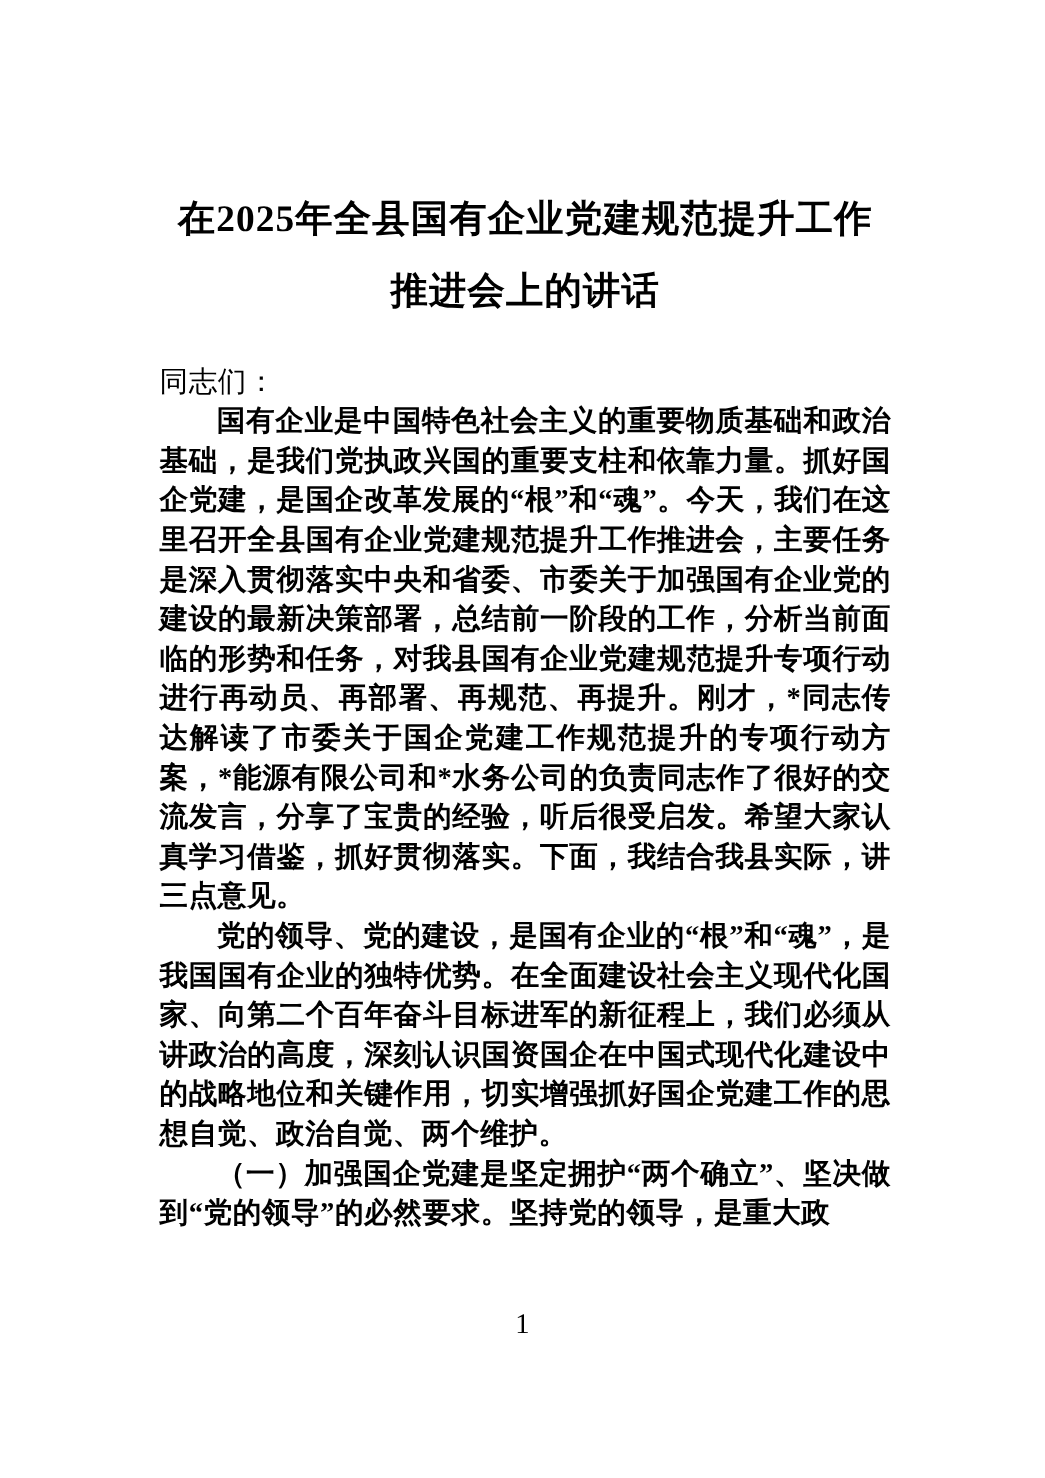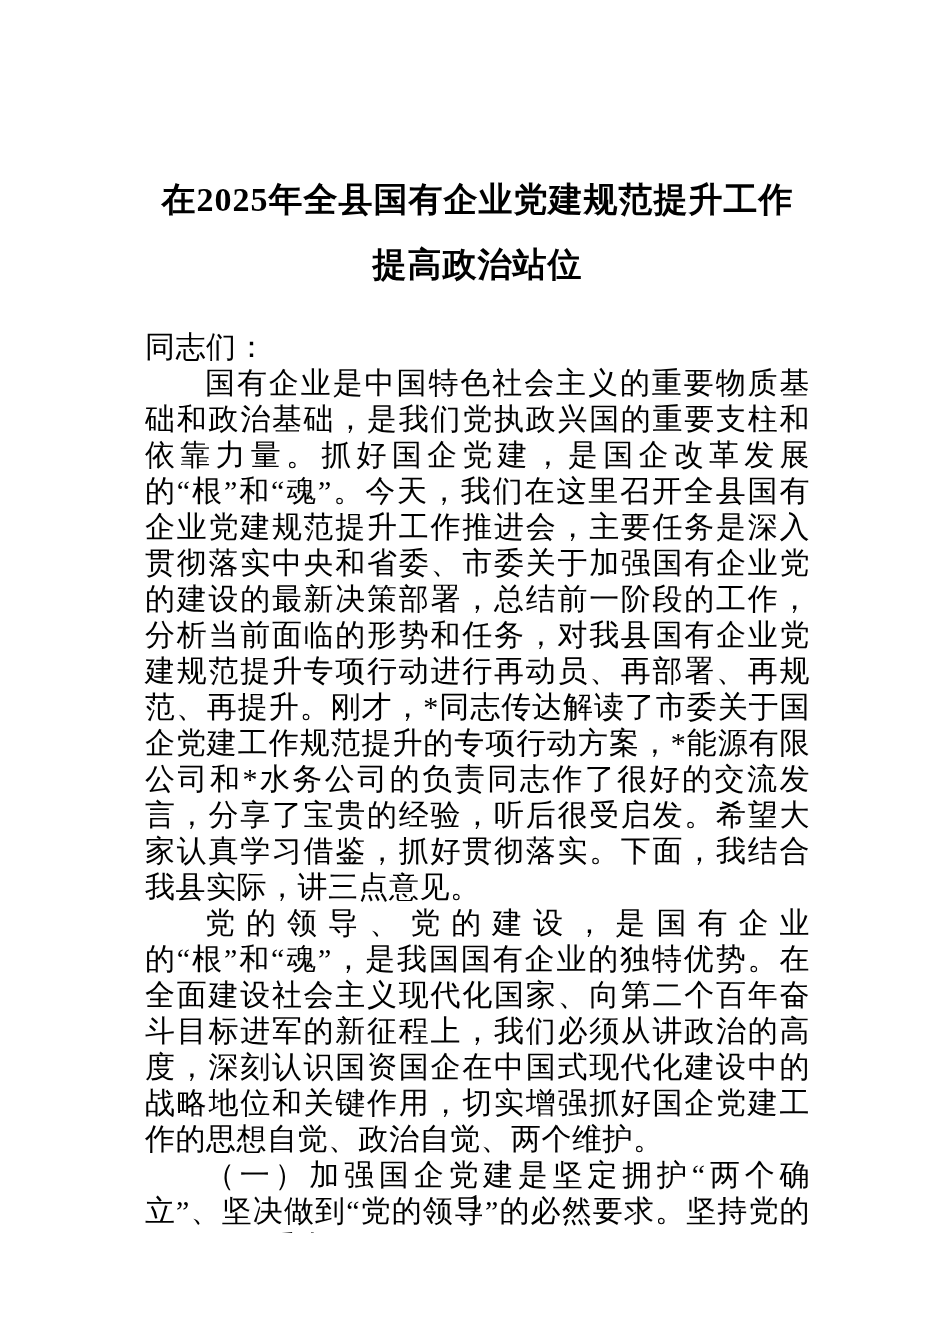--- a/index.html
+++ b/index.html
@@ -25,32 +25,33 @@
     font-size: 34px;
     font-weight: bold;
     line-height: 65px;
     text-align: center;
     letter-spacing: 1px;
   }
   .doc-title .tline {
     display: block;
   }
   .doc-body {
-    font-size: 30px;
+    font-size: 26px;
     line-height: 36px;
     text-align: justify;
     letter-spacing: 0.5px;
   }
   .salutation {
     margin: 0;
     text-indent: 0;
   }
   .para {
     margin: 0;
     text-indent: 2em;
+    font-weight: bold;
   }
   .heading {
     margin: 0;
     text-indent: 2em;
     font-weight: bold;
   }
   .page-number {
     position: absolute;
     left: 0;
     right: 0;
@@ -60,21 +61,21 @@
     line-height: 36px;
     font-family: "Liberation Serif", "DejaVu Serif", serif;
   }
 </style>
 </head>
 <body>
 
 <div class="page">
   <h1 class="doc-title">
     <span class="tline">在2025年全县国有企业党建规范提升工作</span>
-    <span class="tline">提高政治站位</span>
+    <span class="tline">推进会上的讲话</span>
   </h1>
 
   <div class="doc-body">
     <p class="salutation">同志们：</p>
 
     <p class="para">国有企业是中国特色社会主义的重要物质基础和政治基础，是我们党执政兴国的重要支柱和依靠力量。抓好国企党建，是国企改革发展的“根”和“魂”。今天，我们在这里召开全县国有企业党建规范提升工作推进会，主要任务是深入贯彻落实中央和省委、市委关于加强国有企业党的建设的最新决策部署，总结前一阶段的工作，分析当前面临的形势和任务，对我县国有企业党建规范提升专项行动进行再动员、再部署、再规范、再提升。刚才，*同志传达解读了市委关于国企党建工作规范提升的专项行动方案，*能源有限公司和*水务公司的负责同志作了很好的交流发言，分享了宝贵的经验，听后很受启发。希望大家认真学习借鉴，抓好贯彻落实。下面，我结合我县实际，讲三点意见。</p>
 
 
     <p class="para">党的领导、党的建设，是国有企业的“根”和“魂”，是我国国有企业的独特优势。在全面建设社会主义现代化国家、向第二个百年奋斗目标进军的新征程上，我们必须从讲政治的高度，深刻认识国资国企在中国式现代化建设中的战略地位和关键作用，切实增强抓好国企党建工作的思想自觉、政治自觉、两个维护。</p>
 

